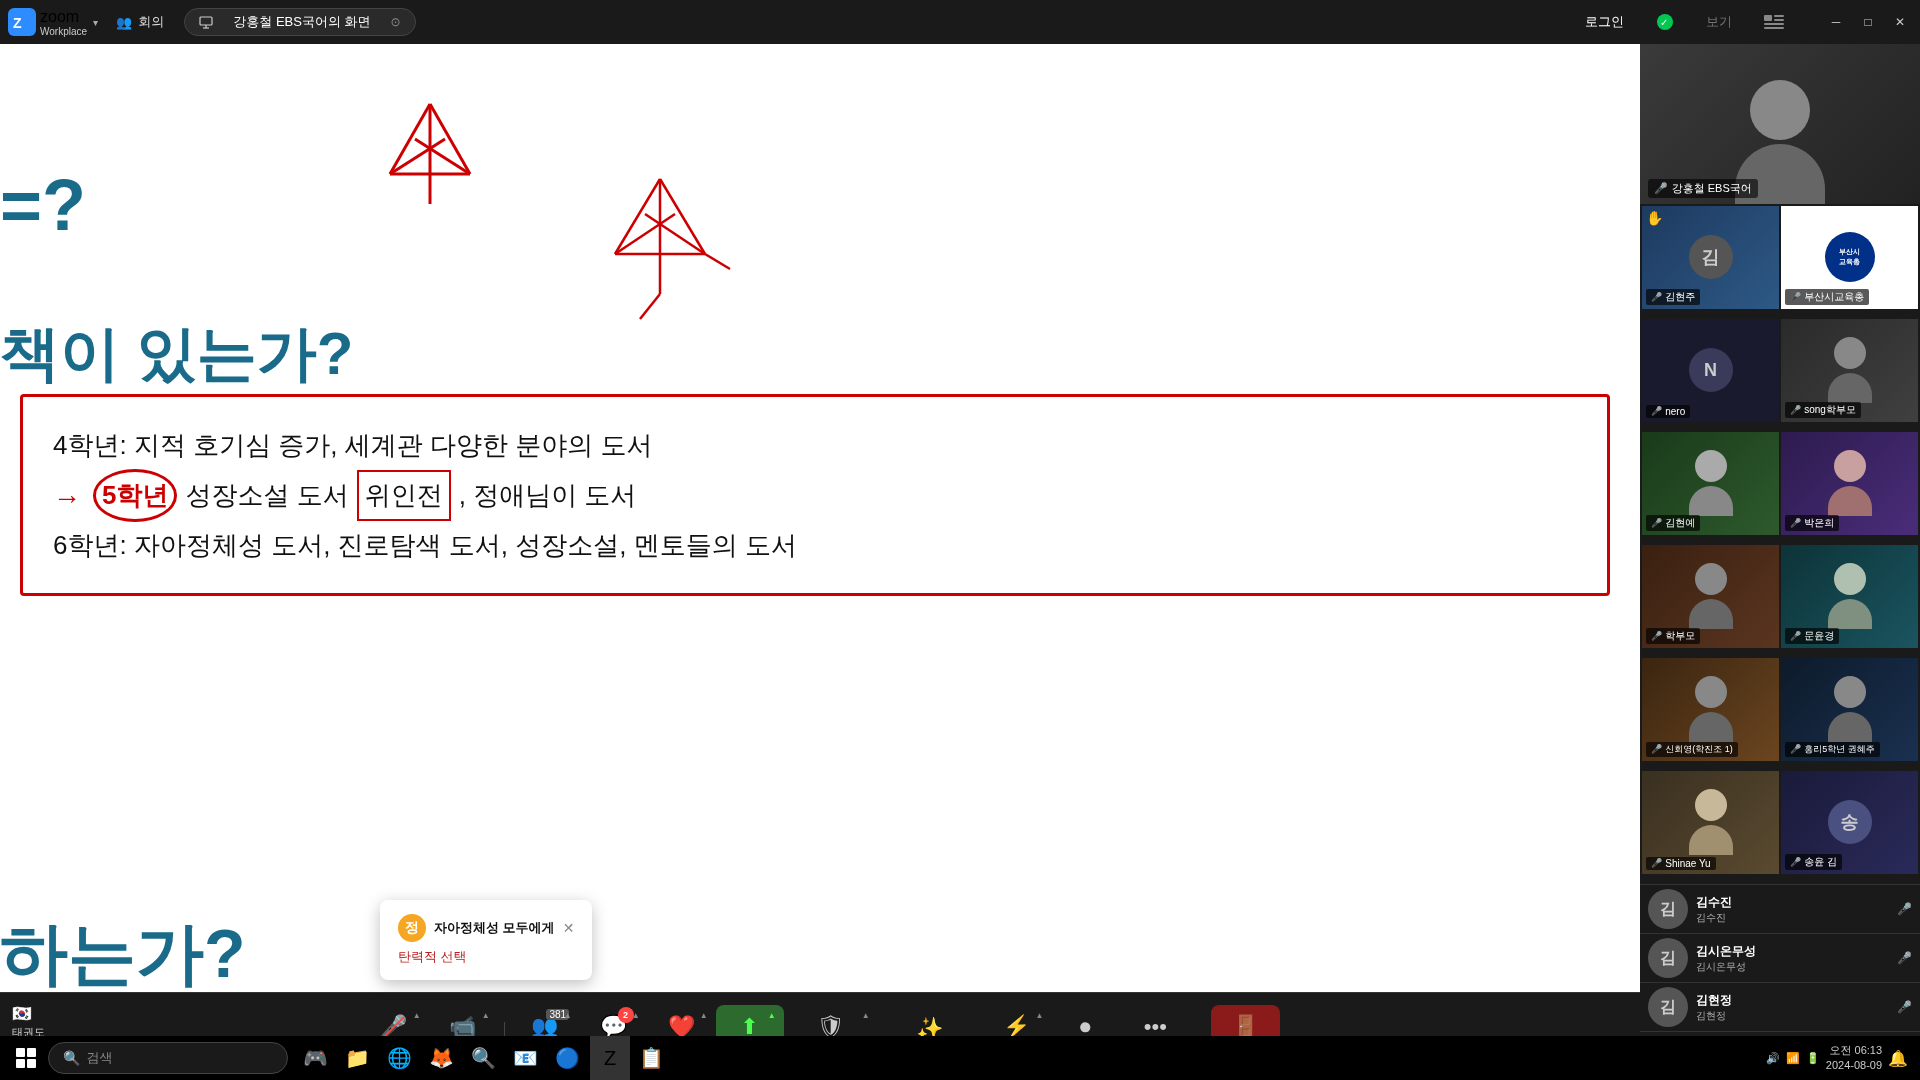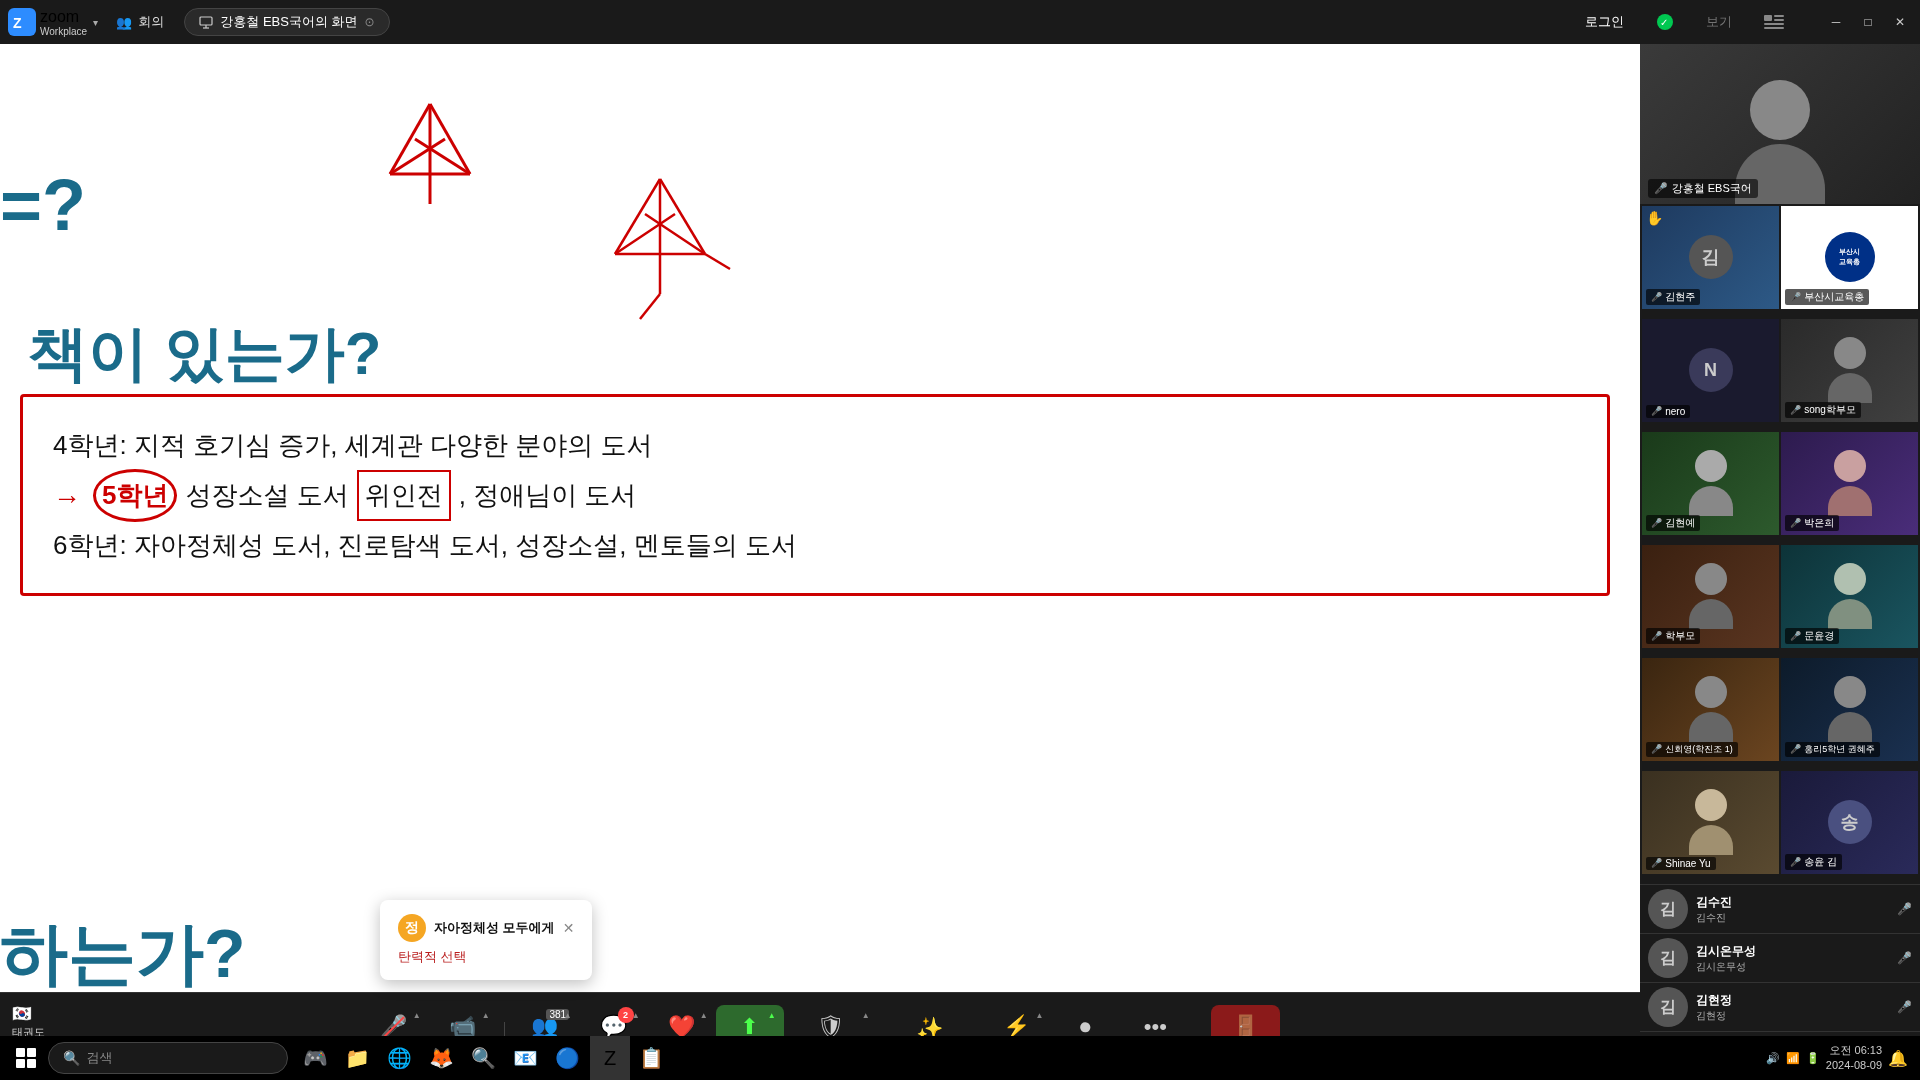--- a/index.html
+++ b/index.html
@@ -40,21 +40,21 @@
     }
     .active-tab {
       background: #2a2a2a;
       border: 1px solid #444;
       border-radius: 20px;
       padding: 4px 14px;
       color: #fff;
       font-size: 13px;
       display: flex;
       align-items: center;
-      gap: 7px;
+      gap: 20px;
       margin-left: 10px;
     }
     .title-right {
       margin-left: auto;
       display: flex;
       align-items: center;
       gap: 24px;
       color: #ccc;
       font-size: 13px;
     }
@@ -111,21 +111,20 @@
       color: #1a6b8a;
     }
 
     .main-question {
       position: absolute;
       top: 270px;
       left: 0px;
       font-size: 60px;
       font-weight: bold;
       color: #1a6b8a;
-      padding-left: 28px;
     }
 
     .content-box {
       position: absolute;
       top: 350px;
       left: 20px;
       right: 30px;
       border: 3px solid #cc0000;
       border-radius: 4px;
       padding: 25px 30px;

